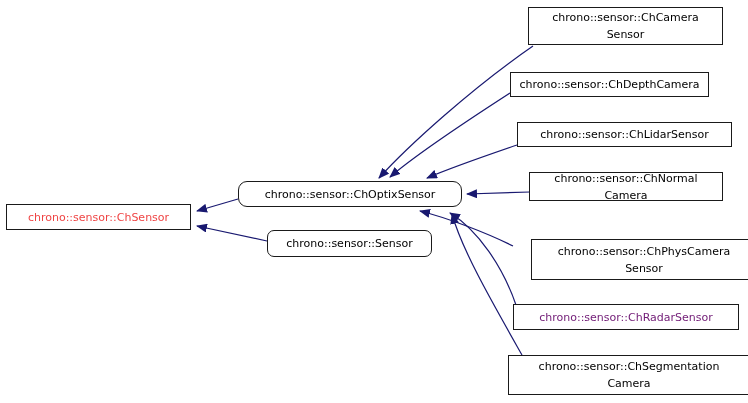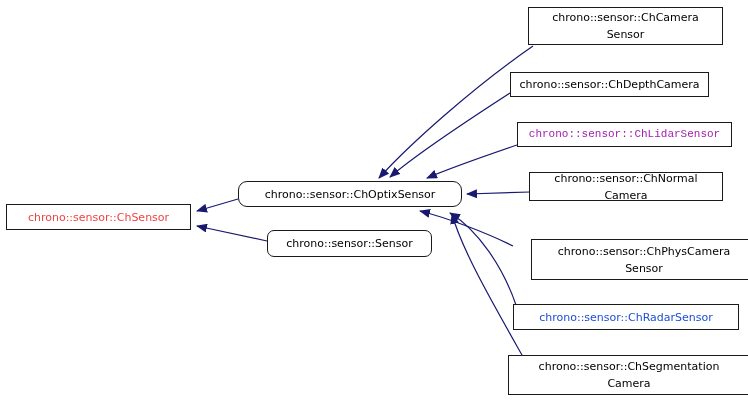--- a/index.html
+++ b/index.html
@@ -80,32 +80,32 @@
       <div class="node" style="left: 267px; top: 230px; width: 165px; height: 27px; background: rgb(255, 255, 255); border-color: rgb(26, 26, 26); color: rgb(0, 0, 0); border-radius: 7px;">
         <span>chrono::sensor::Sensor</span>
       </div>
       <div class="node" style="left: 528px; top: 7px; width: 195px; height: 38px; background: rgb(255, 255, 255); border-color: rgb(26, 26, 26); color: rgb(0, 0, 0);">
         <span>chrono::sensor::ChCamera</span>
         <span>Sensor</span>
       </div>
       <div class="node" style="left: 510px; top: 72px; width: 199px; height: 25px; background: rgb(255, 255, 255); border-color: rgb(26, 26, 26); color: rgb(0, 0, 0);">
         <span>chrono::sensor::ChDepthCamera</span>
       </div>
-      <div class="node" style="left: 517px; top: 122px; width: 215px; height: 25px; background: rgb(255, 255, 255); border-color: rgb(26, 26, 26); color: #a21caf; font-family: Liberation Mono, monospace;">
+      <div class="node" style="left: 517px; top: 122px; width: 215px; height: 25px; background: rgb(255, 255, 255); border-color: rgb(26, 26, 26); color: #000000;">
         <span>chrono::sensor::ChLidarSensor</span>
       </div>
       <div class="node" style="left: 529px; top: 172px; width: 194px; height: 29px; background: rgb(255, 255, 255); border-color: rgb(26, 26, 26); color: rgb(0, 0, 0);">
         <span>chrono::sensor::ChNormal</span>
         <span>Camera</span>
       </div>
       <div class="node" style="left: 513px; top: 239px; width: 226px; height: 41px; background: rgb(255, 255, 255); border-color: rgb(26, 26, 26); color: rgb(0, 0, 0); margin-left: 18px;">
         <span>chrono::sensor::ChPhysCamera</span>
         <span>Sensor</span>
       </div>
-      <div class="node" style="left: 513px; top: 304px; width: 226px; height: 26px; background: rgb(255, 255, 255); border-color: rgb(26, 26, 26); color: #1d4ed8;">
+      <div class="node" style="left: 513px; top: 304px; width: 226px; height: 26px; background: rgb(255, 255, 255); border-color: rgb(26, 26, 26); color: #701a75;">
         <span>chrono::sensor::ChRadarSensor</span>
       </div>
       <div class="node" style="left: 508px; top: 355px; width: 242px; height: 40px; background: rgb(255, 255, 255); border-color: rgb(26, 26, 26); color: rgb(0, 0, 0); text-align: right;">
         <span>chrono::sensor::ChSegmentation</span>
         <span>Camera</span>
       </div>
     </div>
 </div>
 
 </body></html>

